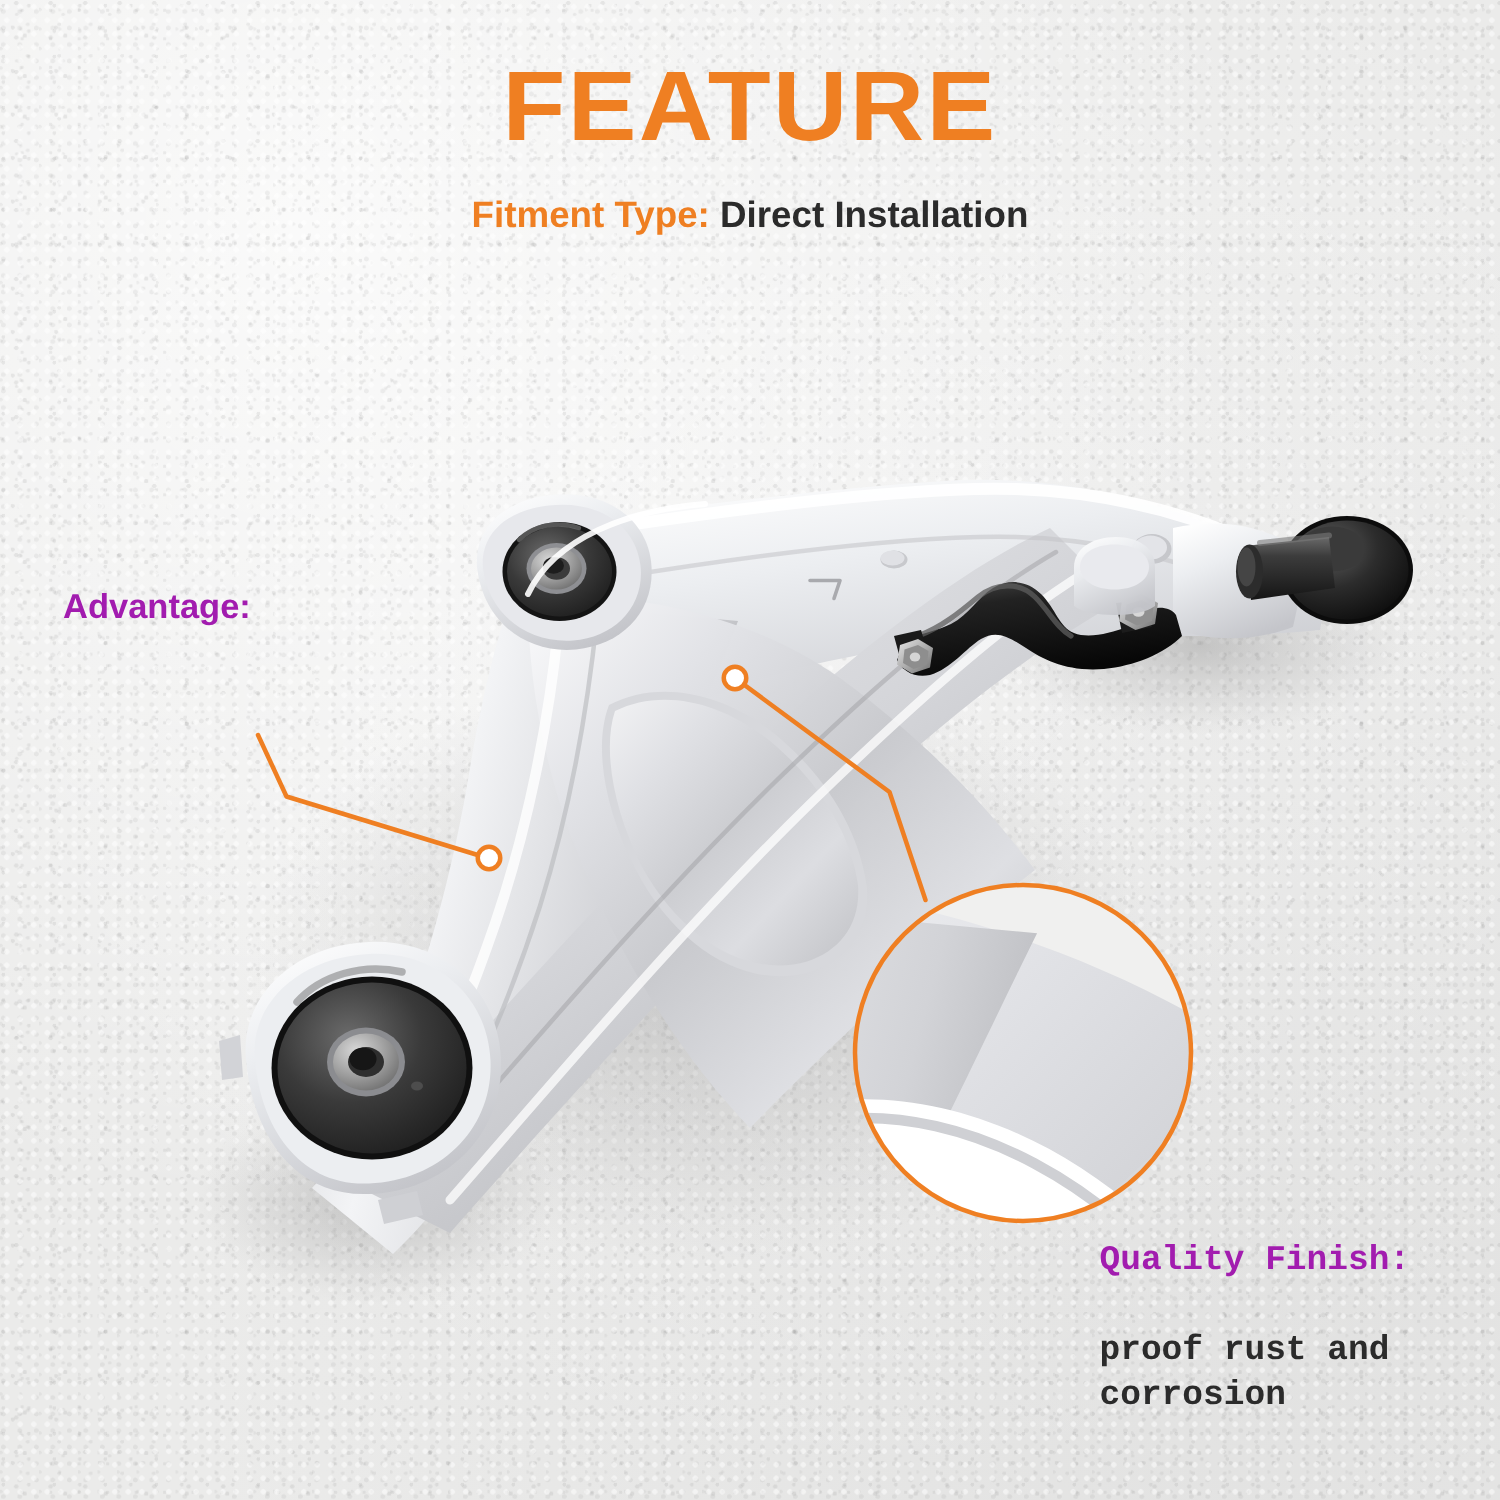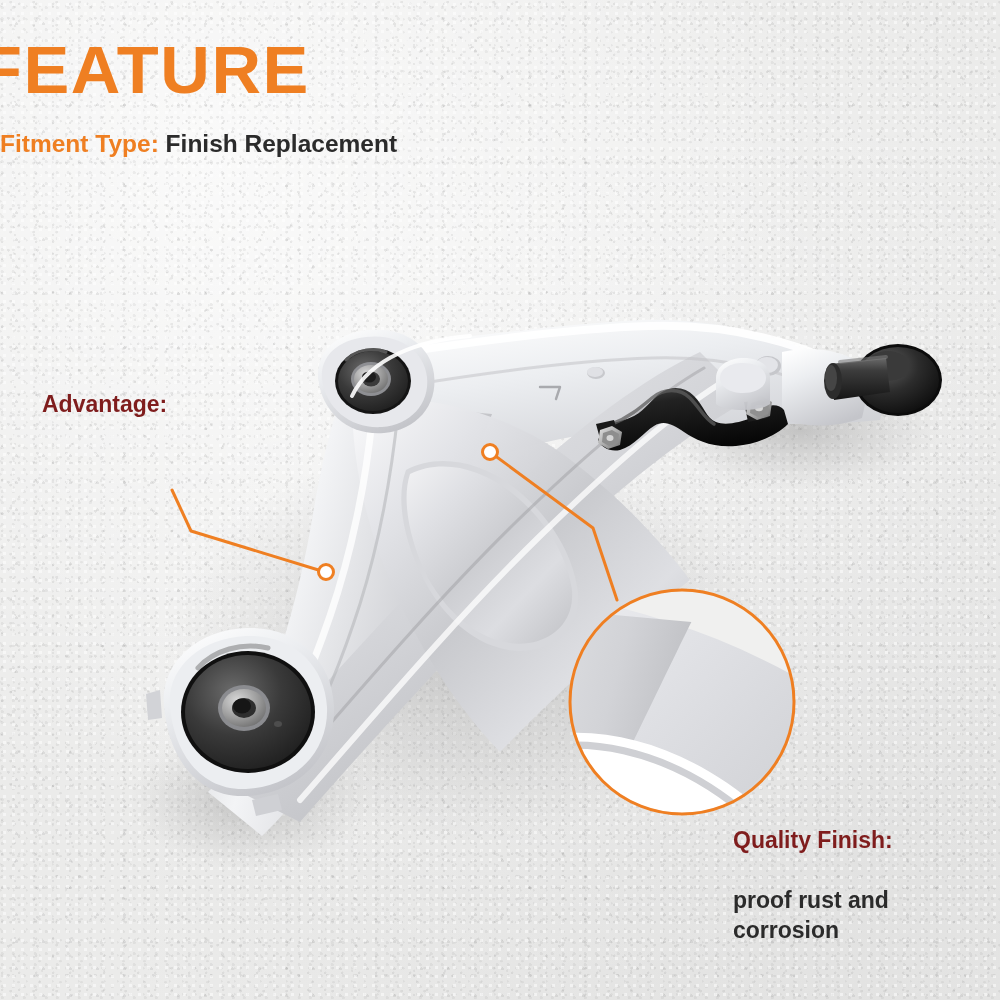--- a/index.html
+++ b/index.html
@@ -51,21 +51,21 @@
     background-image:
       radial-gradient(ellipse at 20% 15%, rgba(255,255,255,.75), rgba(255,255,255,0) 55%),
       radial-gradient(ellipse at 85% 85%, rgba(200,200,200,.28), rgba(255,255,255,0) 60%),
       radial-gradient(ellipse at 60% 45%, rgba(255,255,255,.45), rgba(255,255,255,0) 70%);
   }
 
   
   .header {
     position: absolute;
     top: 0; left: 0; right: 0;
-    text-align: left;
+    text-align: center;
   }
   .title {
     margin: 0;
     padding-top: 36px;
     font-family: "Liberation Sans", sans-serif;
     font-weight: 700;
     font-size: 66px;
     letter-spacing: 1.5px;
     line-height: 1.05;
     color: #ef7f22;
@@ -85,24 +85,24 @@
   .anno {
     position: absolute;
     font-weight: 700;
     font-size: 23px;
     line-height: 1.30;
     color: #2b2b2b;
     white-space: pre-line;
   }
   .anno .anno-head {
     display: block;
-    color: #7f1d1d;
+    color: #a21caf;
   }
   #anno-advantage { left: 42px;  top: 360px; }
-  #anno-quality   { left: 733px; top: 796px; }
+  #anno-quality   { left: 733px; top: 796px; font-family: Liberation Mono, monospace; }
 
   
   svg.layer {
     position: absolute;
     inset: 0;
     width: 1000px;
     height: 1000px;
   }
   svg.layer.lines { pointer-events: none; }
 </style>
@@ -407,21 +407,21 @@
       <circle cx="490" cy="452" r="7.5" fill="#ffffff" stroke="#ef7f22" stroke-width="3"></circle>
     </g>
 
     <circle cx="682" cy="702" r="112" fill="none" stroke="#ef7f22" stroke-width="3"></circle>
   </svg>
 
   <div class="header">
     <h1 class="title">FEATURE</h1>
     <div class="subline first">
       <span class="sub-key">Fitment Type:</span>
-      <span>Finish Replacement</span>
+      <span>Direct Installation</span>
     </div>
   </div>
 
   <div class="anno" id="anno-advantage">
     <span class="anno-head">Advantage:</span>
   </div>
 
   <div class="anno" id="anno-quality">
     <span class="anno-head">Quality Finish:</span>
     <span>proof rust and

